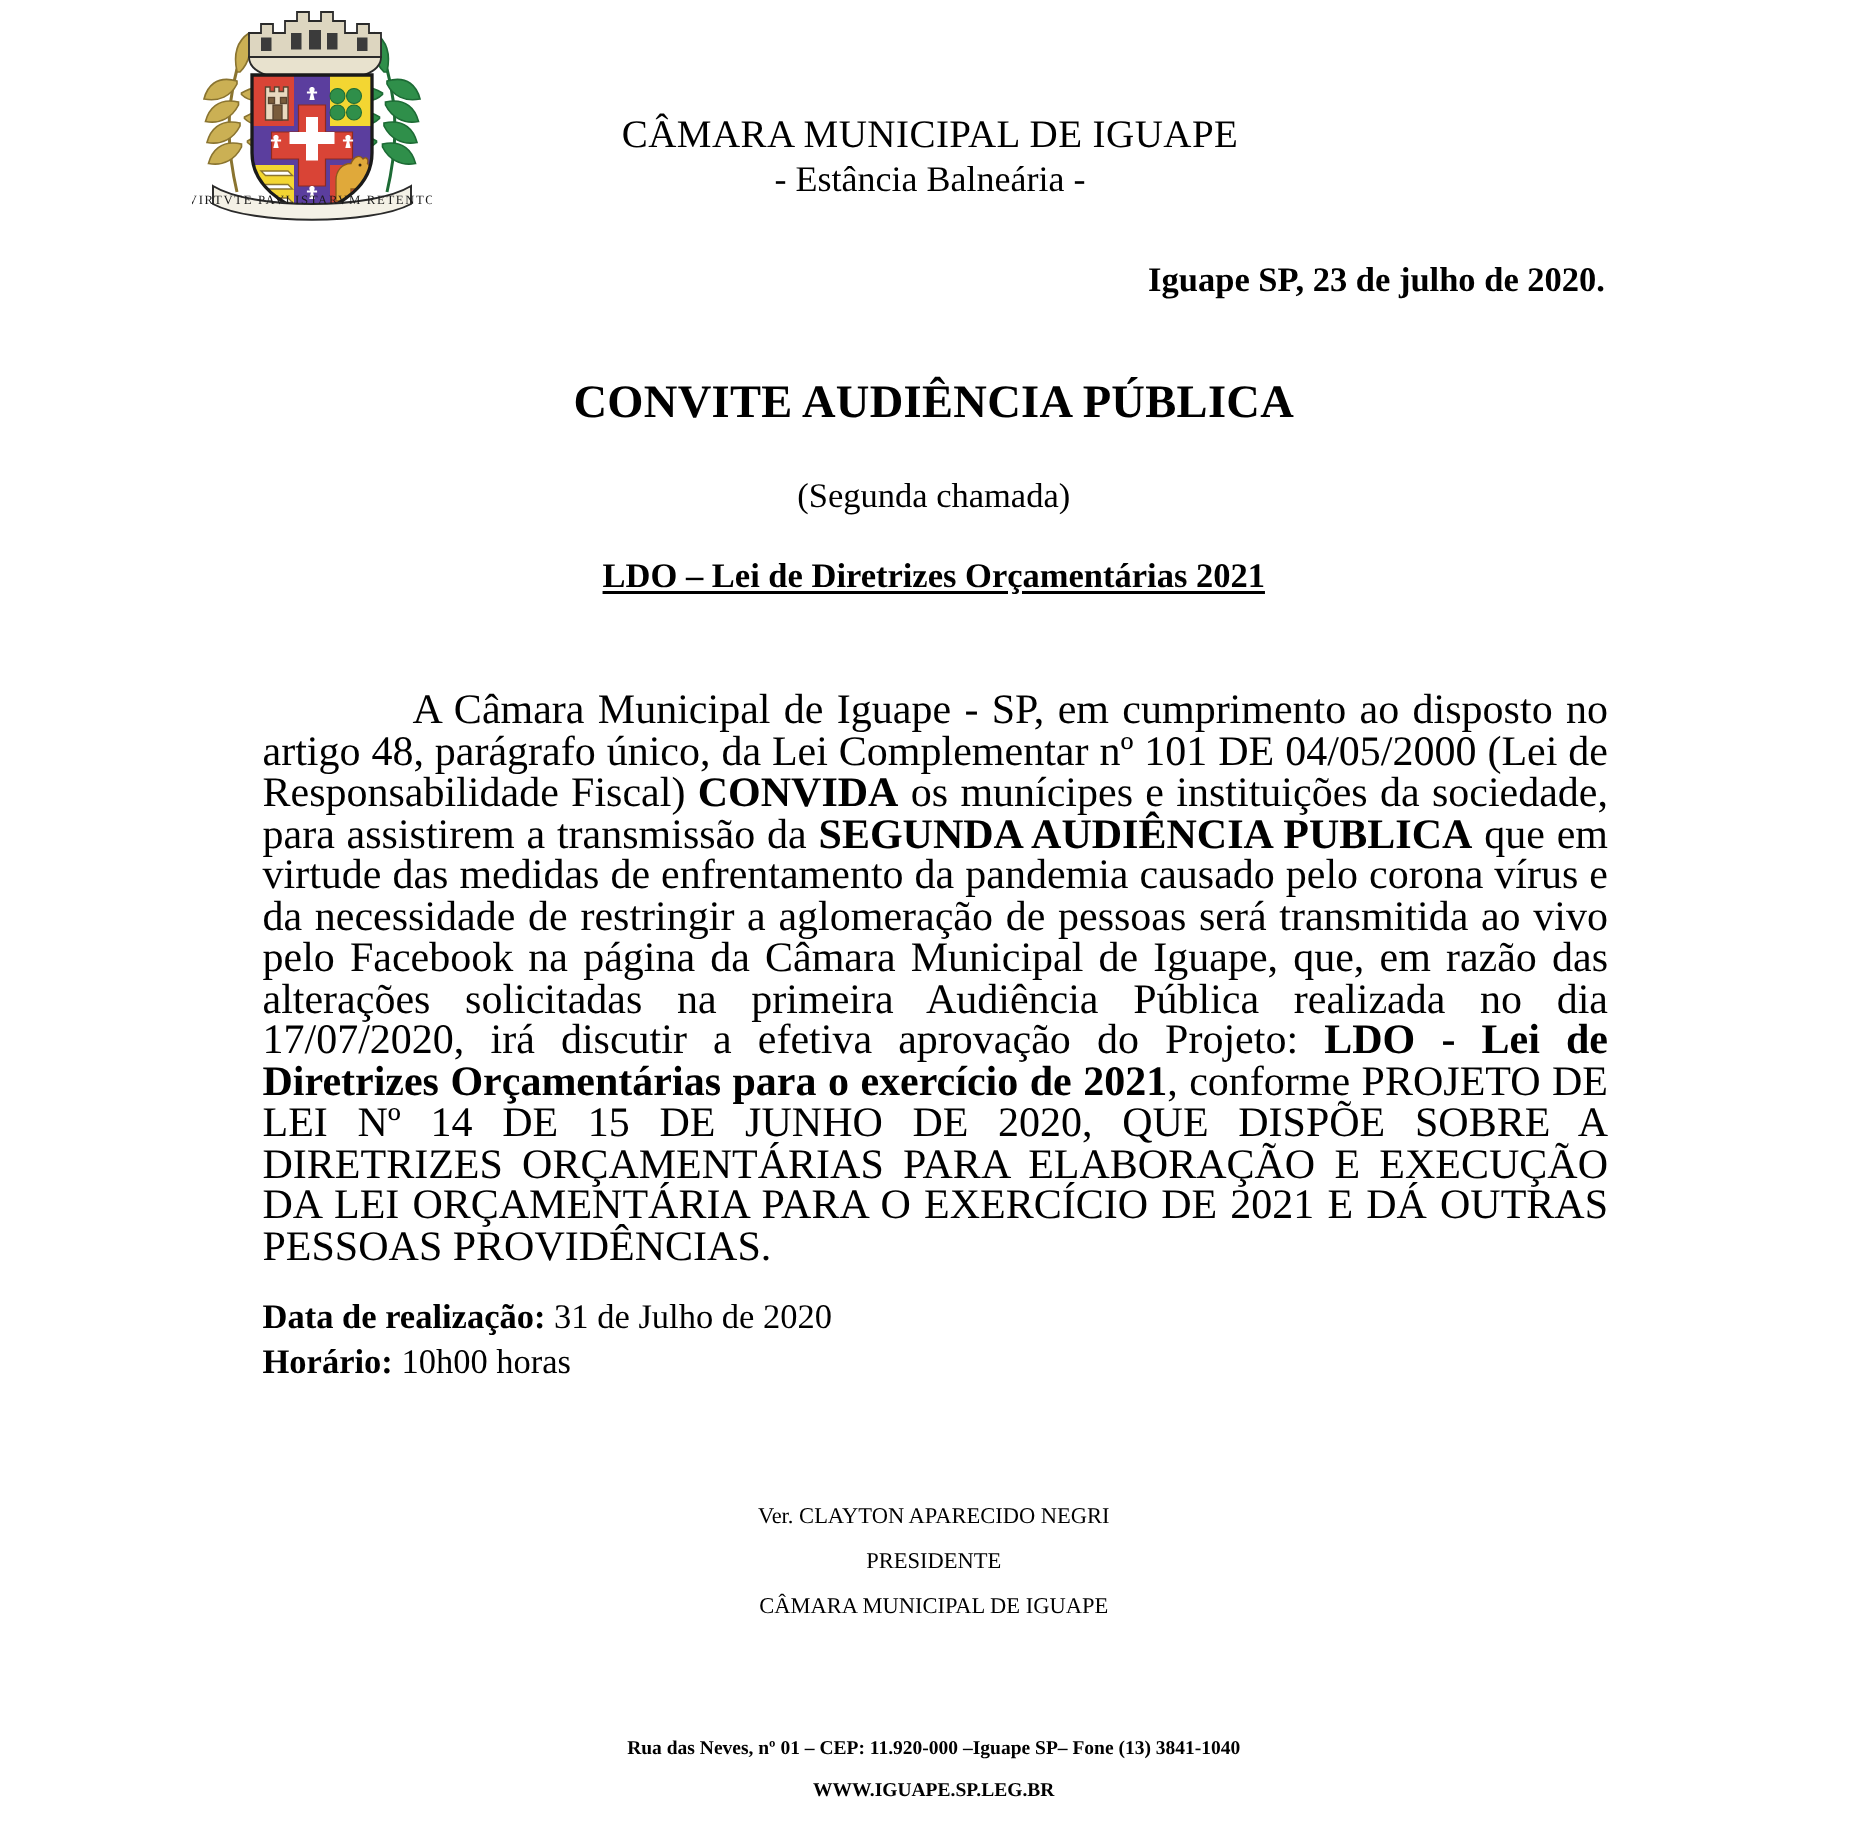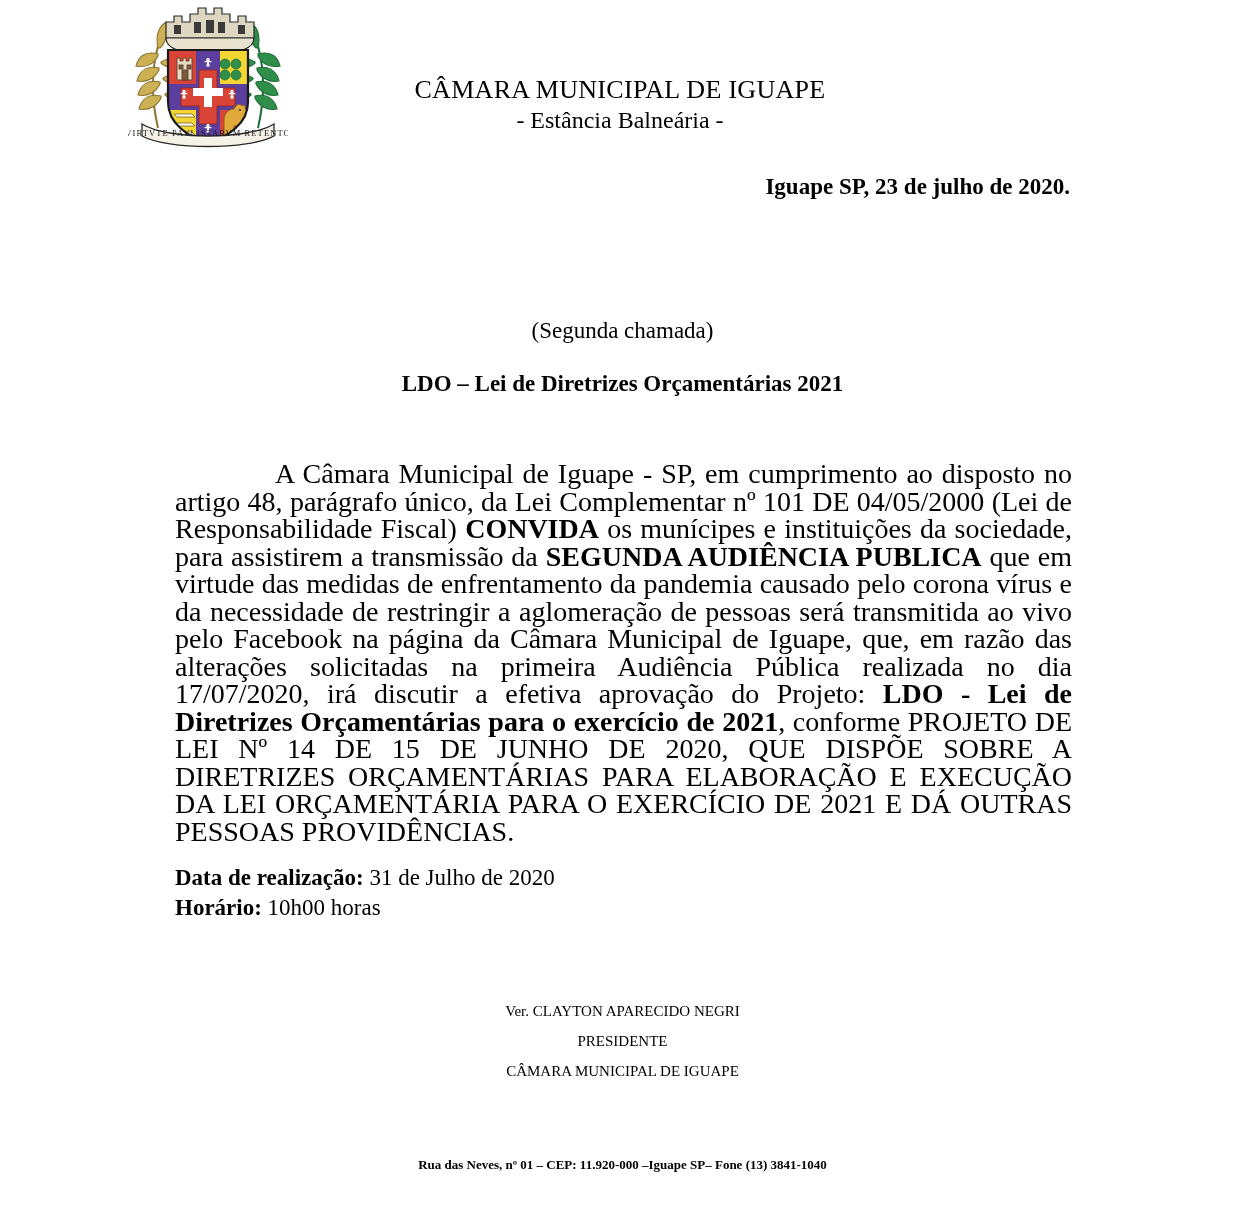--- a/index.html
+++ b/index.html
@@ -94,20 +94,21 @@
   .subtitle-ldo {
     position: absolute;
     left: 175px;
     top: 371px;
     width: 895px;
     text-align: center;
     font-size: 23px;
     font-weight: bold;
   }
   .subtitle-ldo span {
+    text-decoration: underline;
     text-underline-offset: 3px;
     margin-top: 44px;
   }
 
   
   .body-text {
     position: absolute;
     left: 175px;
     top: 460px;
     width: 897px;
@@ -264,20 +265,21 @@
     </div>
 
     <div class="header-text">
       <div class="header-line1">CÂMARA MUNICIPAL DE IGUAPE</div>
       <div class="header-line2">- Estância Balneária -</div>
     </div>
   </div>
 
   <div class="date-line">Iguape SP, 23 de julho de 2020.</div>
 
+  <div class="doc-title">CONVITE AUDIÊNCIA PÚBLICA</div>
 
   <div class="subtitle-call">(Segunda chamada)</div>
 
   <div class="subtitle-ldo">
     <span>LDO – Lei de Diretrizes Orçamentárias 2021</span>
   </div>
 
   <div class="body-text">
     <span class="indent"></span><span>A Câmara Municipal de Iguape - SP, em cumprimento ao disposto no artigo 48, parágrafo único, da Lei Complementar nº 101 DE 04/05/2000 (Lei de Responsabilidade Fiscal) </span><b>CONVIDA</b><span> os munícipes e instituições da sociedade, para assistirem a transmissão da </span><b>SEGUNDA AUDIÊNCIA PUBLICA</b><span> que em virtude das medidas de enfrentamento da pandemia causado pelo corona vírus e da necessidade de restringir a aglomeração de pessoas será transmitida ao vivo pelo Facebook na página da Câmara Municipal de Iguape, que, em razão das alterações solicitadas na primeira Audiência Pública realizada no dia 17/07/2020, irá discutir a efetiva aprovação do Projeto: </span><b>LDO - Lei de Diretrizes Orçamentárias para o exercício de 2021</b><span>, conforme PROJETO DE LEI Nº 14  DE 15 DE JUNHO DE 2020, QUE DISPÕE SOBRE A DIRETRIZES ORÇAMENTÁRIAS PARA ELABORAÇÃO E EXECUÇÃO DA LEI ORÇAMENTÁRIA PARA O EXERCÍCIO DE 2021 E DÁ OUTRAS PESSOAS PROVIDÊNCIAS.</span>
   </div>
@@ -292,15 +294,16 @@
   </div>
 
   <div class="signature">
     <div>Ver. CLAYTON APARECIDO NEGRI</div>
     <div>PRESIDENTE</div>
     <div>CÂMARA MUNICIPAL DE IGUAPE</div>
   </div>
 
   <div class="footer">
     <div>Rua das Neves, nº 01 – CEP: 11.920-000 –Iguape SP– Fone (13) 3841-1040</div>
+    <div>WWW.IGUAPE.SP.LEG.BR</div>
   </div>
 
 </div>
 
 </body></html>

